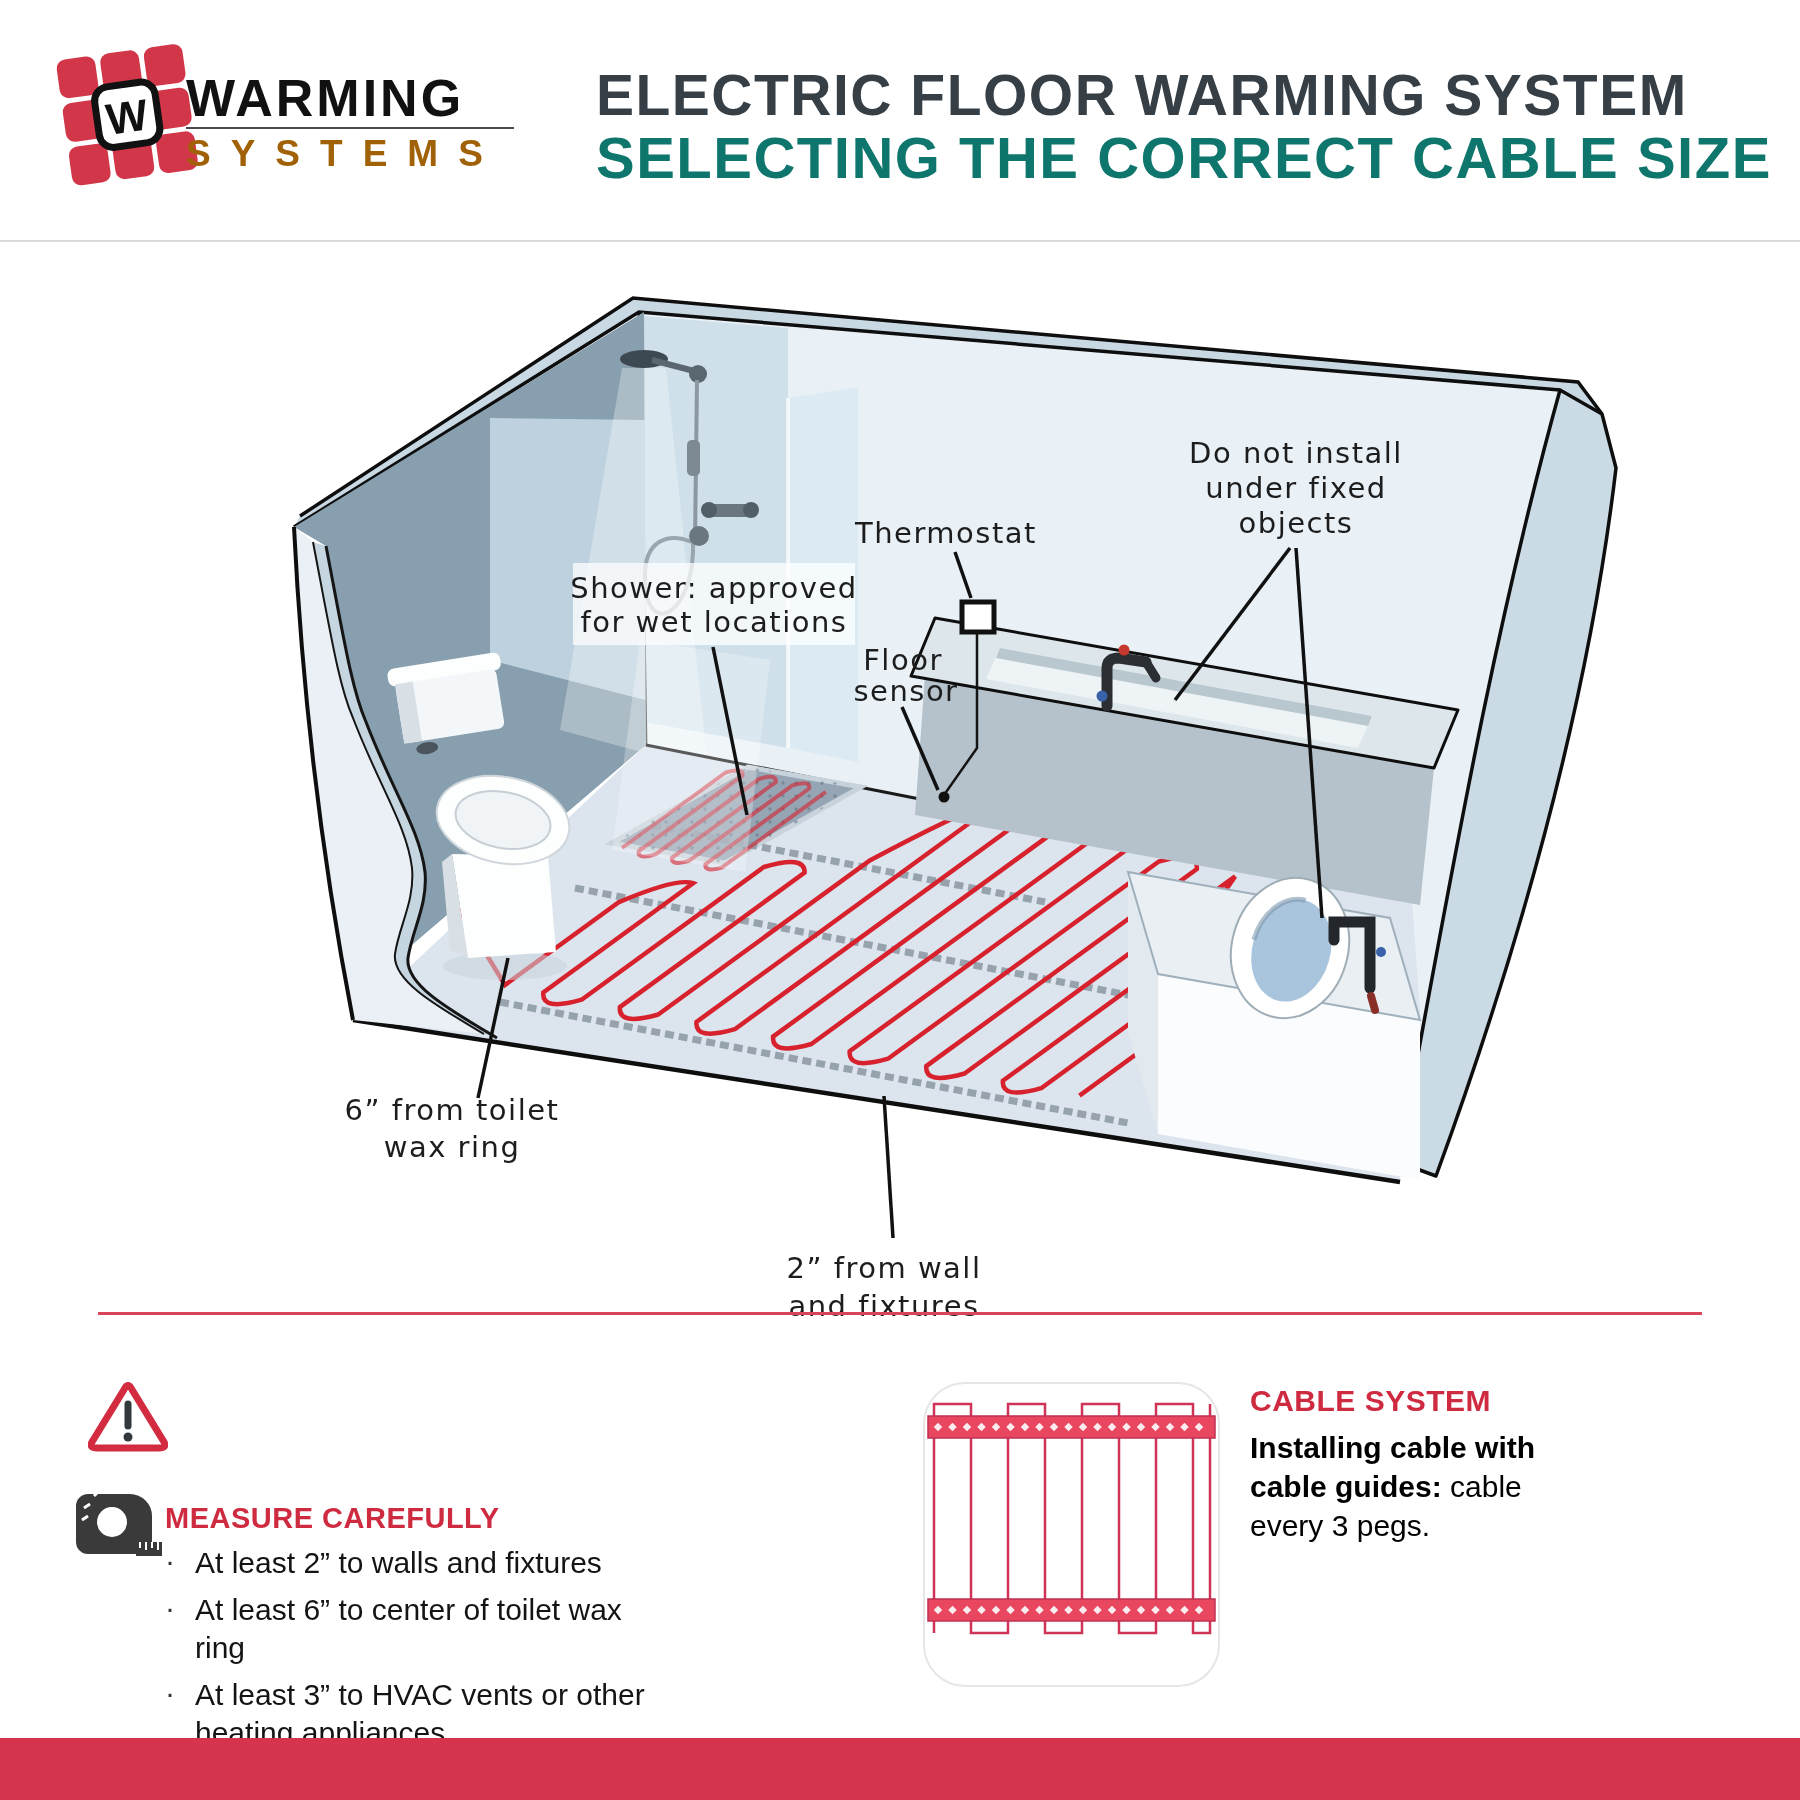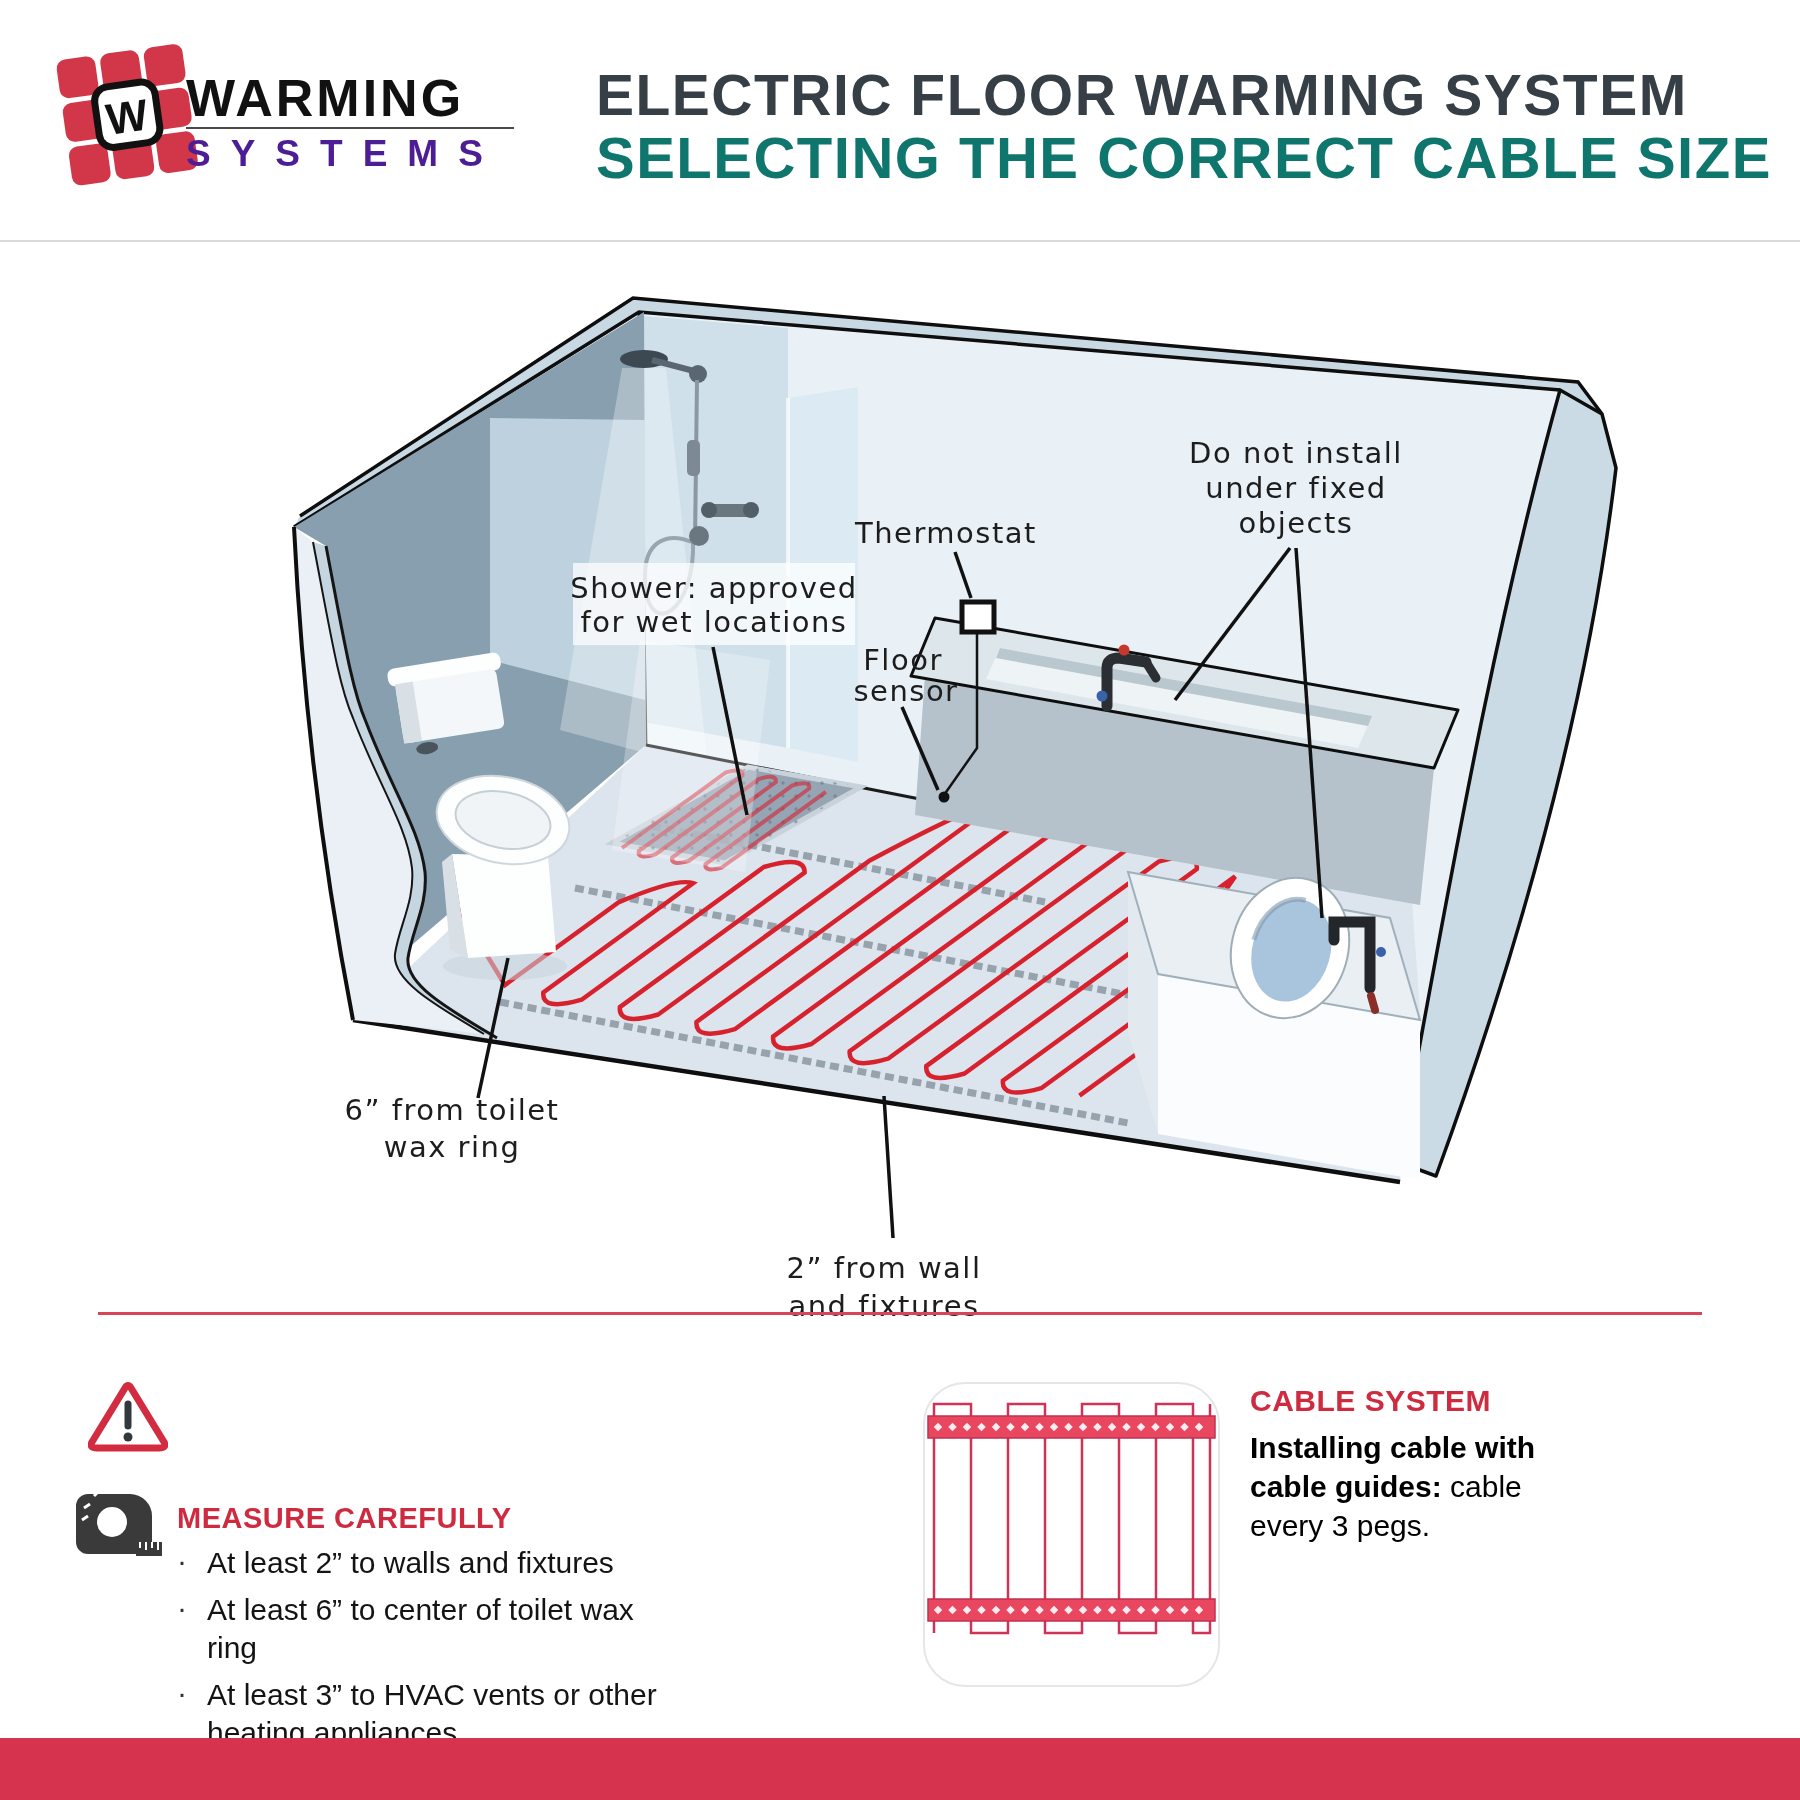--- a/index.html
+++ b/index.html
@@ -3,32 +3,32 @@
 <meta charset="utf-8">
 <style>
   html,body{margin:0;padding:0;background:#ffffff;}
   body{width:1800px;height:1800px;position:relative;font-family:"Liberation Sans",sans-serif;overflow:hidden;}
   .abs{position:absolute;}
 
   
   #brand-text{position:absolute;left:186px;top:72px;}
   #brand-top{font-size:52px;font-weight:700;letter-spacing:3px;color:#111;line-height:1;}
   #brand-rule{width:328px;height:2px;background:#4a4a4a;margin-top:3px;}
-  #brand-bottom{font-size:37px;font-weight:700;letter-spacing:20px;color:#4c1d95;margin-top:4px;}
+  #brand-bottom{font-size:37px;font-weight:700;letter-spacing:20px;color:#a16207;margin-top:4px;}
   #page-title{position:absolute;left:596px;top:62px;font-size:57px;font-weight:600;letter-spacing:1.5px;color:#363f46;white-space:nowrap;}
   #page-subtitle{position:absolute;left:596px;top:124px;font-size:58px;font-weight:600;letter-spacing:1.5px;color:#0f766e;white-space:nowrap;}
   #header-divider{position:absolute;left:0;top:240px;width:1800px;height:2px;background:#dadada;}
 
   
   #red-divider{position:absolute;left:98px;top:1312px;width:1604px;height:3px;background:#d94456;}
   .f-head{font-size:29px;font-weight:700;color:#cf2b40;letter-spacing:.5px;white-space:nowrap;}
   .f-body{font-size:30px;color:#141414;white-space:nowrap;}
   #voltage-block{position:absolute;left:210px;top:1388px;}
   #voltage-block .f-body{margin-top:8px;}
-  #measure-block{position:absolute;left:177px;top:1502px;width:560px;}
+  #measure-block{position:absolute;left:165px;top:1502px;width:560px;}
   .bullet-row{display:flex;align-items:flex-start;margin-top:9px;}
   .bullet-dot{width:30px;font-size:30px;color:#333;flex:0 0 30px;text-align:left;}
   .bullet-text{font-size:30px;color:#141414;line-height:38px;width:480px;}
   #cable-panel{position:absolute;left:923px;top:1382px;width:297px;height:305px;border:2px solid #e6e6e6;border-radius:42px;background:#fff;box-sizing:border-box;}
   #cable-panel svg{position:absolute;left:-2px;top:-2px;}
   #cable-spacing-text{position:absolute;left:1250px;top:1384px;width:300px;}
   #cable-spacing-text .f-head{font-size:30px;}
   #cable-spacing-body{margin-top:10px;font-size:30px;line-height:39px;color:#000000;}
   #cable-spacing-body b{font-weight:700;}
   #bottom-bar{position:absolute;left:0;top:1738px;width:1800px;height:62px;background:#d6344e;}

